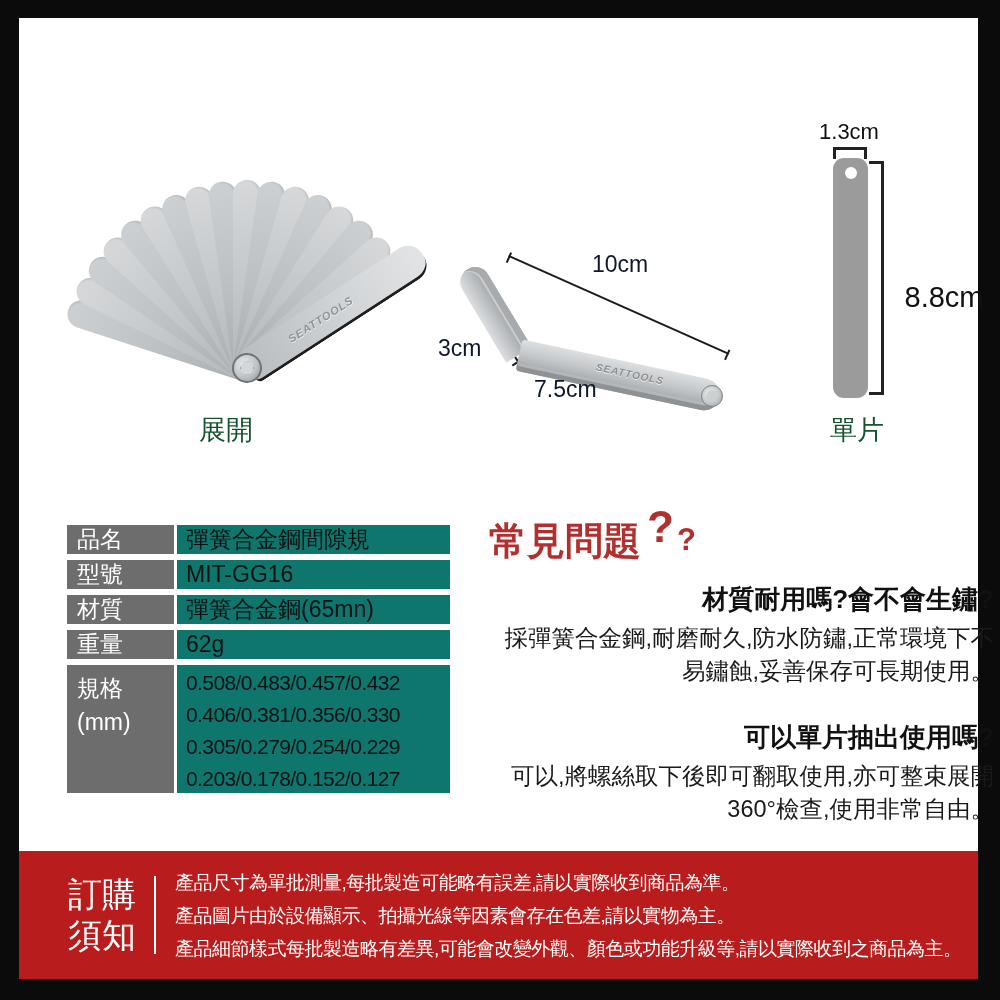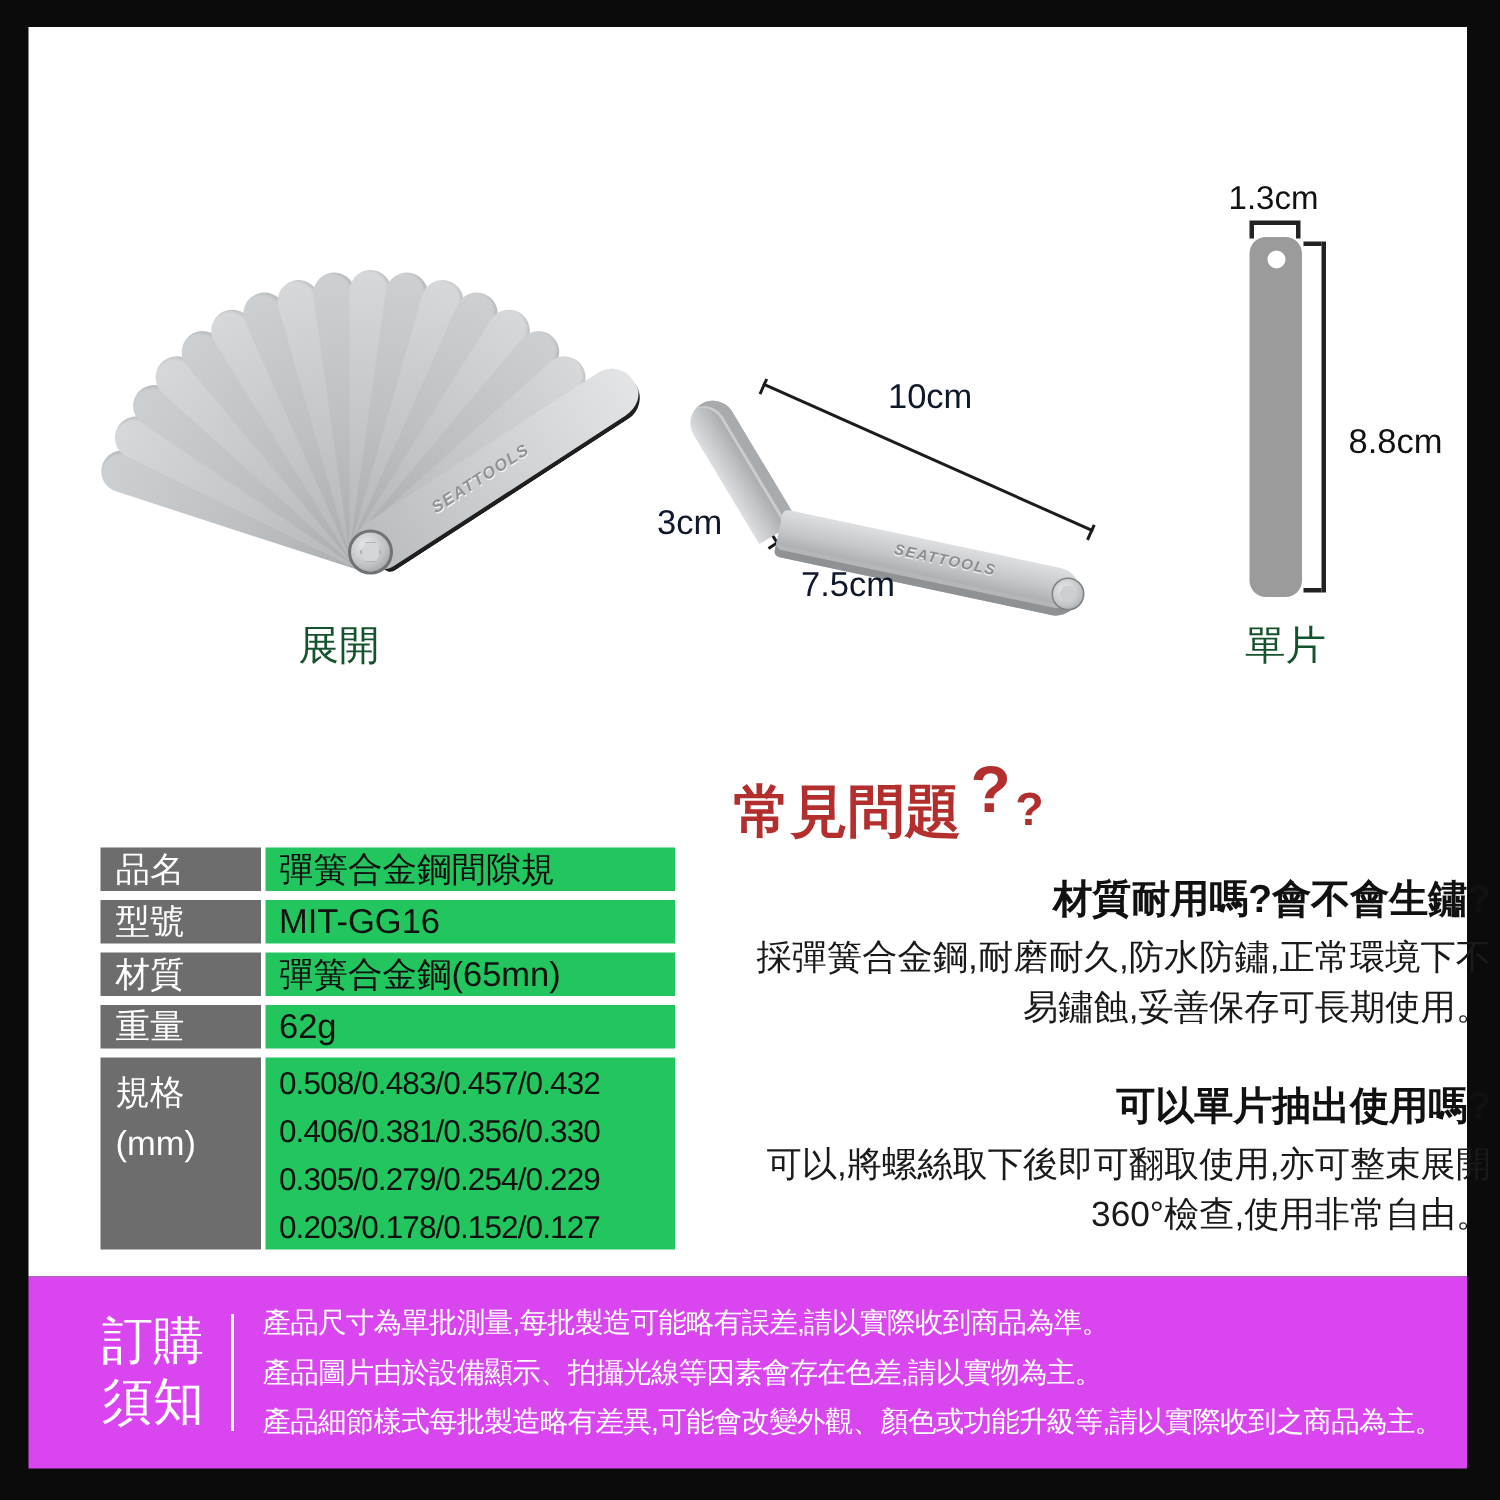--- a/index.html
+++ b/index.html
@@ -104,51 +104,51 @@
   .hbracket .hb-r{right:0;}
   .single-blade{
     position:absolute;left:44px;top:45px;width:35px;height:240px;border-radius:11px;
     background:#9b9b9b;
   }
   .blade-hole{position:absolute;left:50%;top:9px;transform:translateX(-50%);width:12px;height:12px;border-radius:50%;background:#ffffff;}
   .vbracket{position:absolute;left:80px;top:48px;width:12px;height:234px;border-right:3px solid #222;}
   .vbracket span{position:absolute;right:0;width:12px;height:3px;background:#222;}
   .vbracket .vb-t{top:0;}
   .vbracket .vb-b{bottom:0;}
-  .lbl-88{position:absolute;left:110px;top:168px;width:90px;font-size:23px;color:#111;}
-
-  
-  .spec-table{position:absolute;left:48px;top:507px;width:383px;margin-top:40px;}
+  .lbl-88{position:absolute;left:110px;top:168px;width:90px;text-align:center;font-size:29px;color:#111;}
+
+  
+  .spec-table{position:absolute;left:48px;top:507px;width:383px;}
   .spec-row{display:flex;margin-bottom:6px;}
   .spec-label{
     width:107px;min-width:107px;background:#6d6d6d;color:#ffffff;font-size:23px;
     display:flex;align-items:center;padding-left:10px;box-sizing:border-box;margin-right:3px;
   }
   .spec-value{
-    flex:1;background:#22c55e;color:#111;font-size:23px;
+    flex:1;background:#0f766e;color:#111;font-size:23px;
     display:flex;align-items:center;padding-left:9px;
   }
   .spec-row.reg{height:29px;}
   .spec-row.tall{height:128px;}
   .spec-row.tall .spec-label{flex-direction:column;align-items:flex-start;justify-content:flex-start;padding-top:6px;line-height:34px;}
   .spec-row.tall .spec-value{flex-direction:column;align-items:flex-start;justify-content:space-between;line-height:32px;font-size:21px;letter-spacing:-0.6px;padding-top:2px;}
 
   
   .faq{position:absolute;left:470px;top:498px;width:505px;text-align:right;}
   .faq-title-row{display:flex;align-items:flex-start;color:#b22f2e;font-weight:bold;}
   .faq-title{font-size:38px;}
   .faq-mark1{font-size:44px;position:relative;top:-14px;margin-left:6px;}
   .faq-mark2{font-size:31px;position:relative;top:6px;margin-left:3px;}
   .faq-q{margin-top:15px;font-size:26px;font-weight:bold;color:#111;}
   .faq-a{margin-top:5px;font-size:23.5px;line-height:1.4;color:#1a1a1a;}
   .faq-q2{margin-top:32px;}
 
   
   .notice{
-    position:absolute;left:19px;top:851px;width:959px;height:128px;background:#d946ef;
+    position:absolute;left:19px;top:851px;width:959px;height:128px;background:#b91c1c;
     display:flex;align-items:center;color:#ffffff;
   }
   .notice-heading{margin-left:46px;width:74px;text-align:center;font-size:34px;line-height:41px;}
   .notice-divider{margin-left:15px;width:2px;height:78px;background:#ffffff;}
   .notice-items{margin-left:19px;font-size:19px;line-height:33px;letter-spacing:-0.5px;white-space:nowrap;}
 </style>
 </head>
 <body>
 
 <div class="content">

